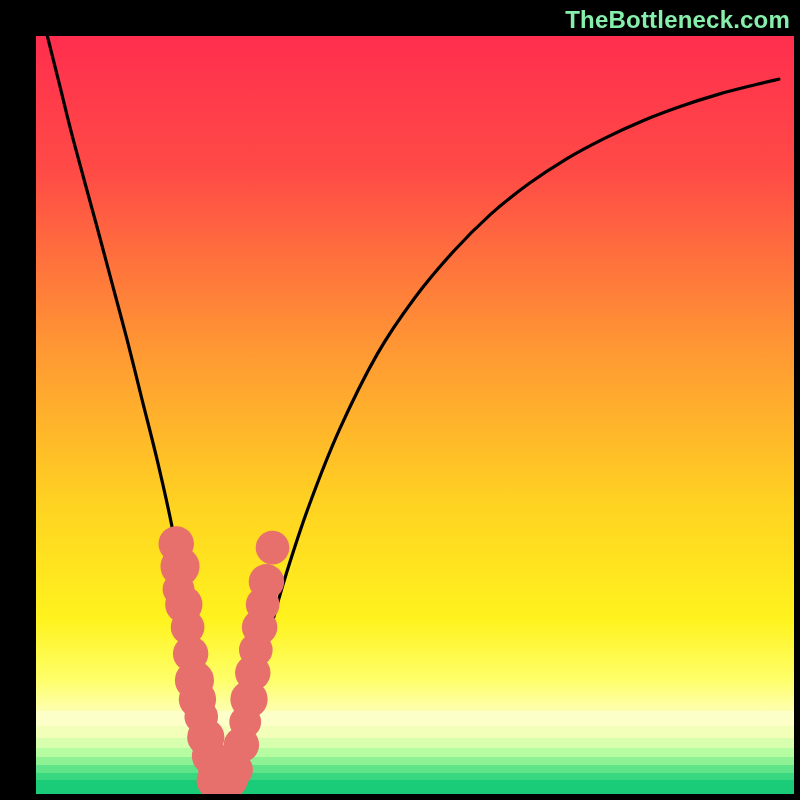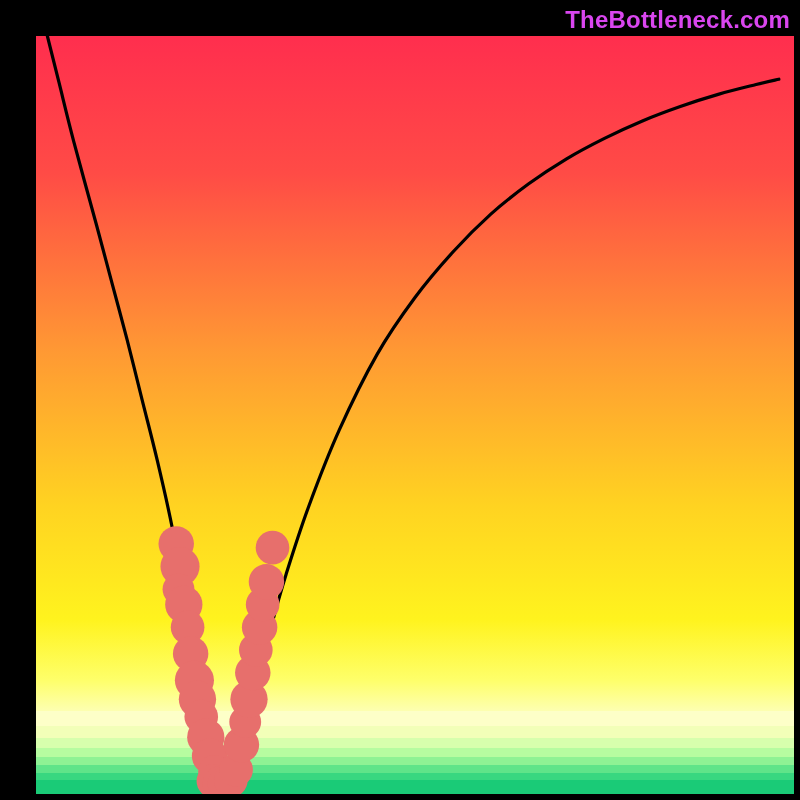--- a/index.html
+++ b/index.html
@@ -22,21 +22,21 @@
     left: 36px;
     top: 36px;
     width: 758px;
     height: 758px;
     overflow: hidden;
   }
   .watermark {
     position: absolute;
     top: 6px;
     right: 10px;
-    color: #d946ef;
+    color: #86efac;
     font-size: 24px;
     font-weight: 600;
     letter-spacing: 0.2px;
     z-index: 10;
   }
   .gradient {
     position: absolute;
     inset: 0;
   }
   .botband {

